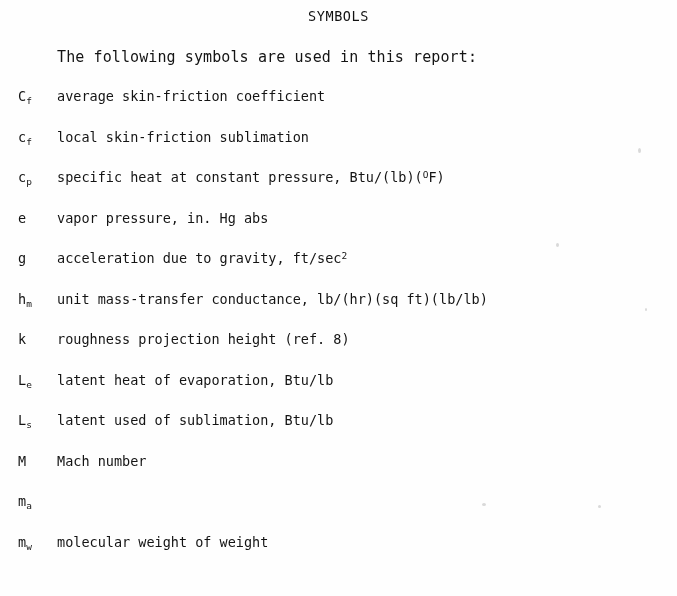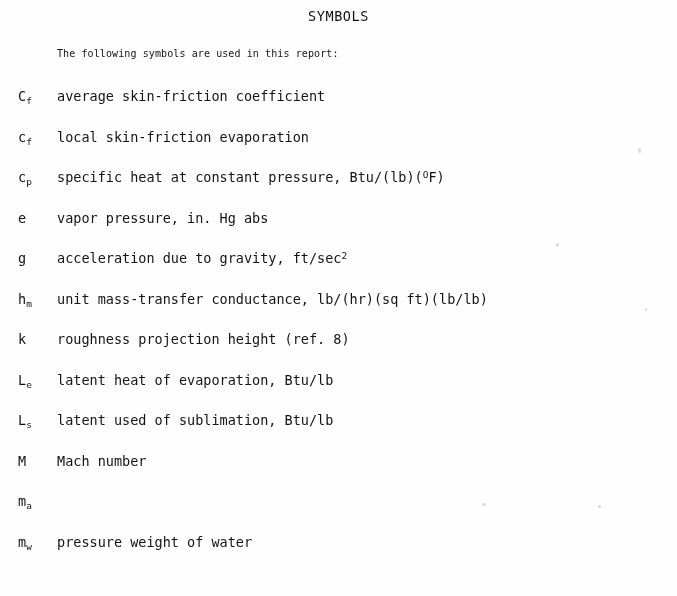--- a/index.html
+++ b/index.html
@@ -29,21 +29,21 @@
     width: 677px;
     text-align: center;
     font-size: 13.5px;
     letter-spacing: 0.6px;
     color: #111;
   }
   .intro {
     position: absolute;
     top: 48px;
     left: 57px;
-    font-size: 10px;
+    font-size: 15px;
     letter-spacing: 0.1px;
     color: #141414;
     white-space: nowrap;
   }
   .list {
     position: absolute;
     top: 88px;
     left: 0;
     width: 677px;
   }
@@ -94,21 +94,21 @@
 
   <div class="intro">The following symbols are used in this report:</div>
 
   <div class="list" id="symbol-list">
       <div class="row">
         <div class="sym">C<sub>f</sub></div>
         <div class="def">average skin-friction coefficient</div>
       </div>
       <div class="row">
         <div class="sym">c<sub>f</sub></div>
-        <div class="def">local skin-friction evaporation</div>
+        <div class="def">local skin-friction sublimation</div>
       </div>
       <div class="row">
         <div class="sym">c<sub>p</sub></div>
         <div class="def">specific heat at constant pressure, Btu/(lb)(<span class="deg">O</span>F)</div>
       </div>
       <div class="row">
         <div class="sym">e</div>
         <div class="def">vapor pressure, in. Hg abs</div>
       </div>
       <div class="row">
@@ -133,21 +133,21 @@
       </div>
       <div class="row">
         <div class="sym">M</div>
         <div class="def">Mach number</div>
       </div>
       <div class="row">
         <div class="sym">m<sub>a</sub></div>
       </div>
       <div class="row">
         <div class="sym">m<sub>w</sub></div>
-        <div class="def">pressure weight of water</div>
+        <div class="def">molecular weight of weight</div>
       </div>
     </div>
 
   <div class="speck" style="left:638px; top:148px; width:3px; height:5px;"></div>
   <div class="speck" style="left:556px; top:243px; width:3px; height:4px;"></div>
   <div class="speck" style="left:645px; top:308px; width:2px; height:3px;"></div>
   <div class="speck" style="left:482px; top:503px; width:4px; height:3px;"></div>
   <div class="speck" style="left:598px; top:505px; width:3px; height:3px;"></div>
 
 </div>

